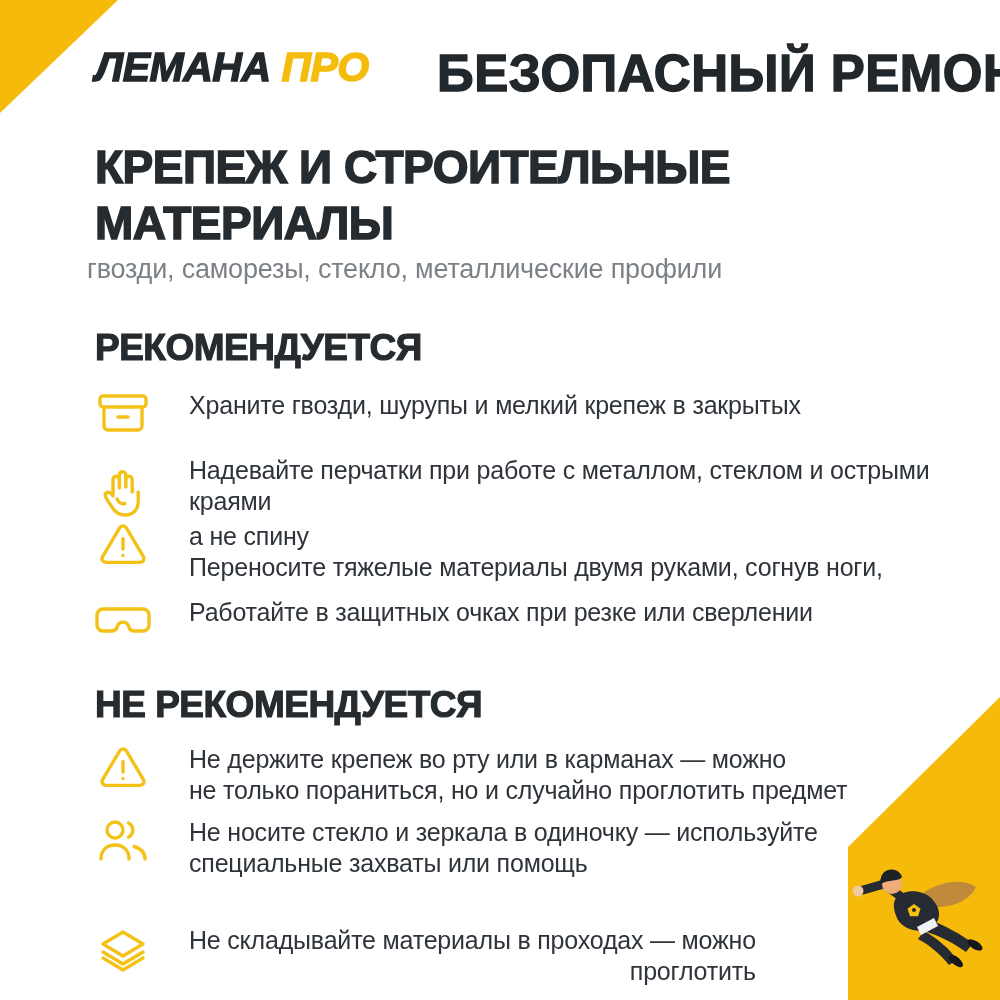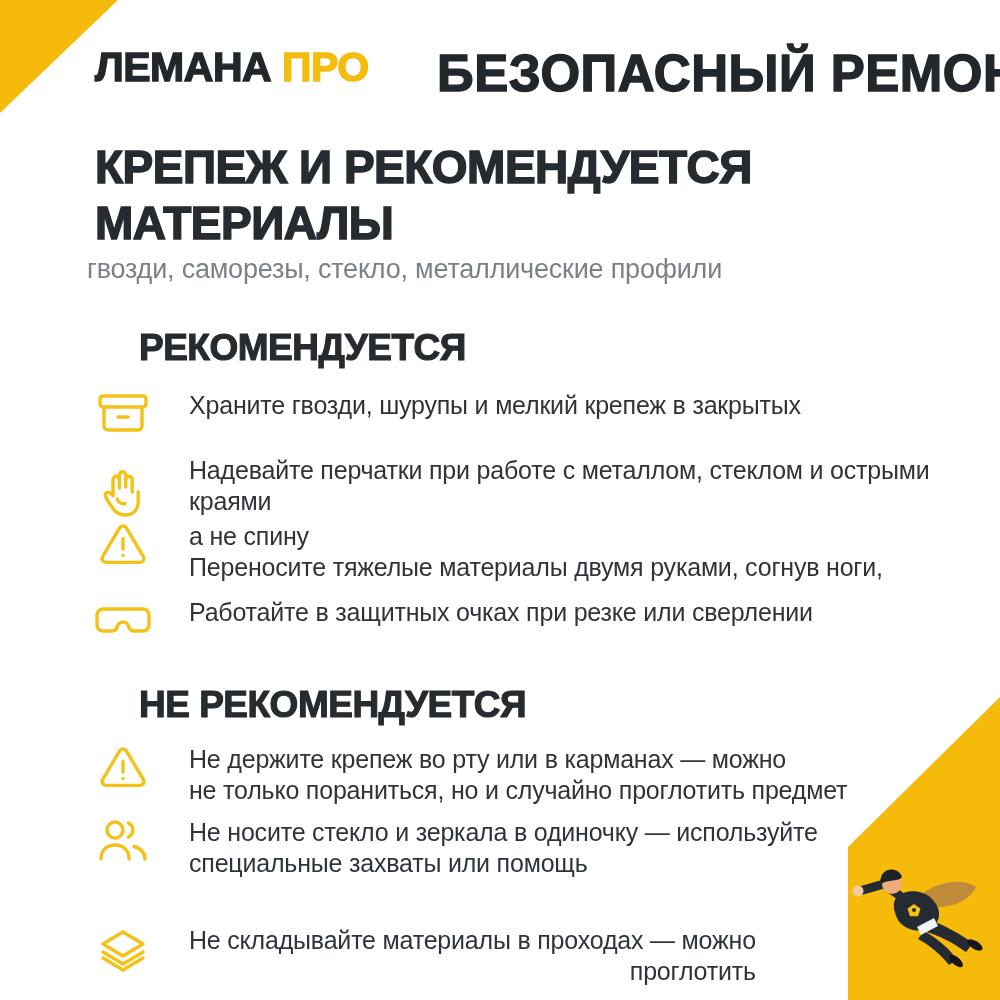--- a/index.html
+++ b/index.html
@@ -14,36 +14,36 @@
   }
   .abs { position:absolute; }
 
   
   #corner-tl { left:0; top:0; }
   #corner-br { left:750px; top:690px; }
 
   
   .logo { left:95px; top:44px; font-size:41px; font-weight:bold;
           letter-spacing:-0.5px; -webkit-text-stroke:1.4px currentColor;
-          color:#22272B; white-space:nowrap; }
+          color:#22272B; white-space:nowrap;font-style:italic; }
   .logo .accent { color:#F4BC0D; -webkit-text-stroke:1.4px #F4BC0D; }
   .header-title { left:437px; top:44px; font-size:51px; font-weight:bold;
           letter-spacing:0.5px; -webkit-text-stroke:1.4px #22272B;
           color:#22272B; white-space:nowrap;text-align:right; }
 
   
   .page-title { left:95px; top:139px; font-size:46px; font-weight:bold;
           line-height:56px; color:#262B2F; letter-spacing:-0.5px;
           -webkit-text-stroke:1.5px #262B2F; }
   .page-subtitle { left:87px; top:254px; font-size:27px; color:#7C8185;
           letter-spacing:-0.2px; white-space:nowrap; }
 
   .section-heading { font-size:37px; font-weight:bold; color:#262B2F;
           letter-spacing:-0.5px; -webkit-text-stroke:1.1px #262B2F;
-          white-space:nowrap;margin-left:44px; }
+          white-space:nowrap; }
   #sec1-heading { left:95px; top:327px; }
   #sec2-heading { left:95px; top:684px;text-align:right; }
 
   
   .row { left:95px; display:flex; align-items:flex-start; }
   .row .icon-box { width:56px; height:50px; flex:0 0 56px;
           display:flex; align-items:center; justify-content:center; }
   .row .txt { margin-left:38px; font-size:25px; line-height:31px;
           color:#2F343A; letter-spacing:-0.2px; padding-top:1px; }
   .row .txt div { white-space:nowrap; }
@@ -61,21 +61,21 @@
   <polygon points="0,0 118,0 0,113" fill="#F6BA0A"></polygon>
 </svg>
 
 <div class="abs logo">
   <span>ЛЕМАНА</span>
   <span class="accent">ПРО</span>
 </div>
 <div class="abs header-title">БЕЗОПАСНЫЙ РЕМОНТ</div>
 
 <div class="abs page-title">
-  <div>КРЕПЕЖ И РЕКОМЕНДУЕТСЯ</div>
+  <div>КРЕПЕЖ И СТРОИТЕЛЬНЫЕ</div>
   <div>МАТЕРИАЛЫ</div>
 </div>
 <div class="abs page-subtitle">гвозди, саморезы, стекло, металлические профили</div>
 
 <div id="sec1-heading" class="abs section-heading">РЕКОМЕНДУЕТСЯ</div>
 
 <div id="r1" class="abs row">
   <span class="icon-box">
     <svg width="52" height="46" viewBox="0 0 52 46" class="ic">
       <rect x="3" y="5" width="46" height="11" rx="3"></rect>

